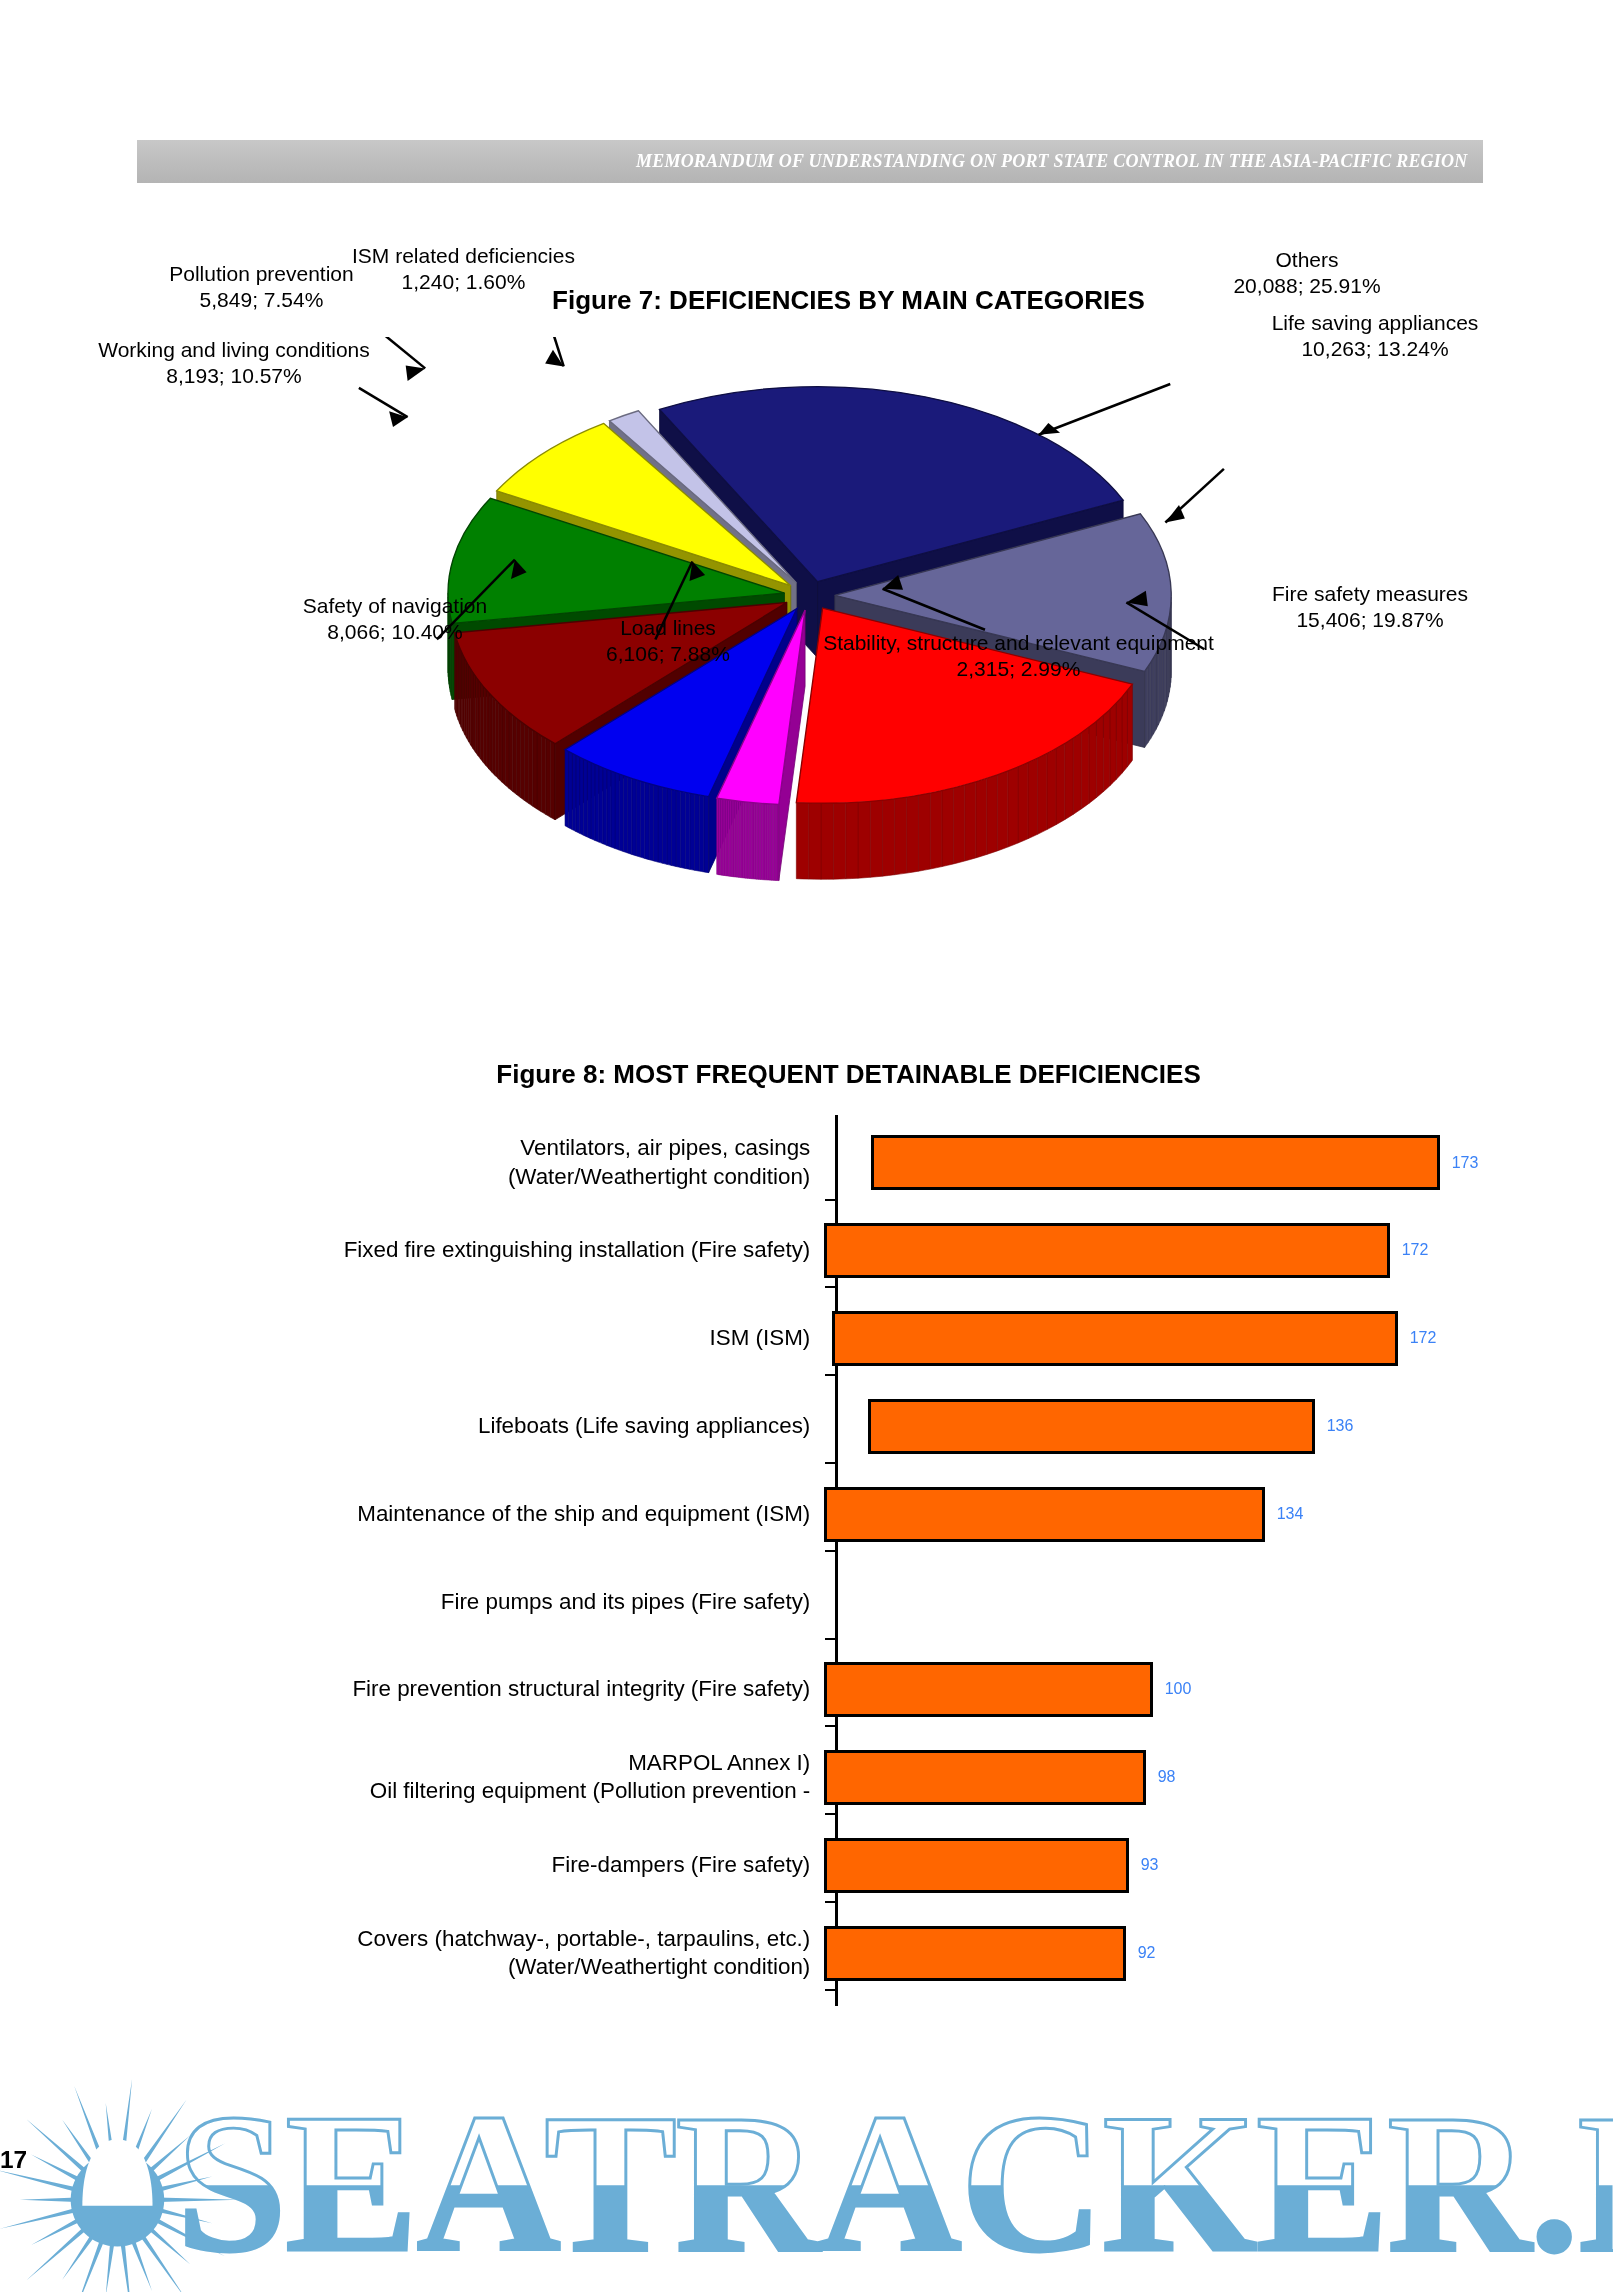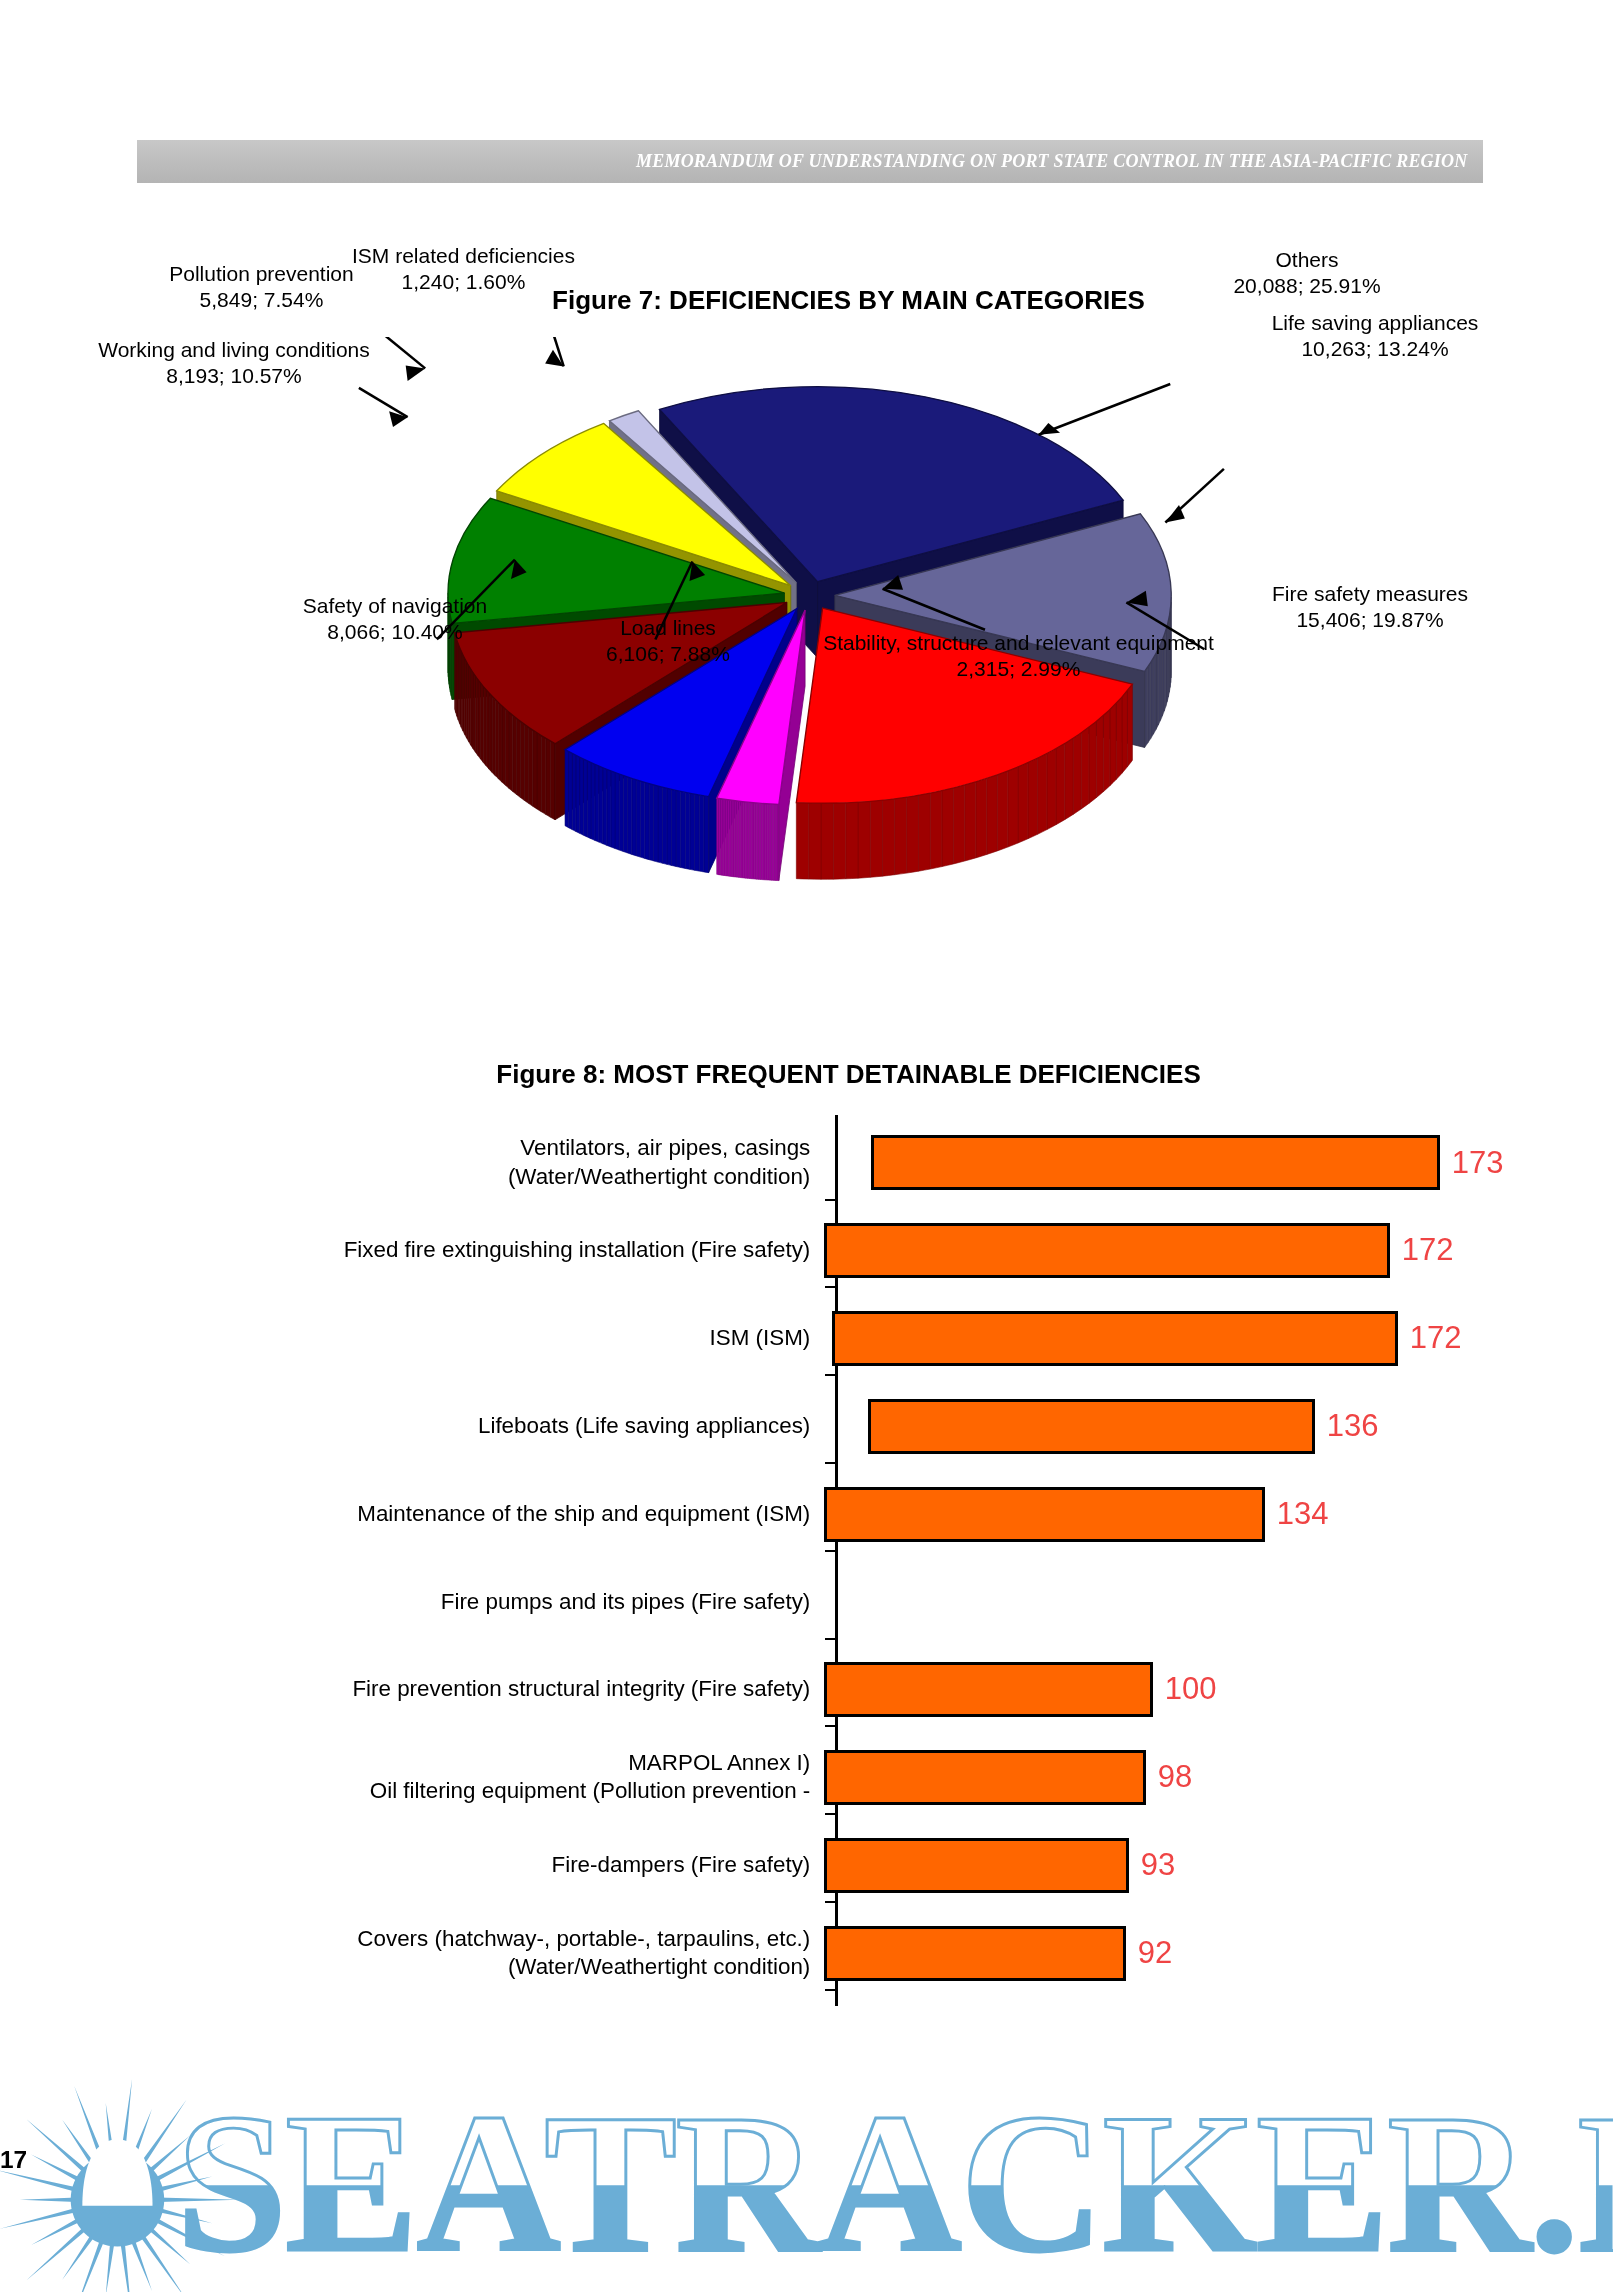--- a/index.html
+++ b/index.html
@@ -45,21 +45,21 @@
   #bar-area{position:absolute;left:0;top:1092px;width:1613px;height:936px;}
   .bar-row{position:absolute;left:0;width:1613px;display:flex;align-items:center;}
   .bar-cat{
     width:824px;text-align:right;padding-right:13.7px;box-sizing:border-box;
     font-size:22.4px;color:#000;line-height:1.26;
   }
   .bar-wrap{position:relative;height:100%;display:flex;align-items:center;}
   .bar-rect{
     height:55px;background:#FF6600;border:3.9px solid #000;box-sizing:border-box;
   }
-  .bar-val{font-size:31px;color:#ef4444;margin-left:11.7px;white-space:nowrap;}
+  .bar-val{font-size:16px;color:#3b82f6;margin-left:11.7px;white-space:nowrap;}
   #bar-axis{
     position:absolute;left:835px;top:7.8px;width:2.9px;height:878px;background:#000;
   }
   .axis-tick{position:absolute;left:825px;width:10.7px;height:2px;background:#000;}
 
   
   #watermark{position:absolute;left:0;top:2024px;width:1613px;height:269px;}
   #page-number{
     position:absolute;left:0;top:2131px;width:1613px;text-align:left;
     font-size:24.4px;font-weight:bold;color:#000;z-index:5;

